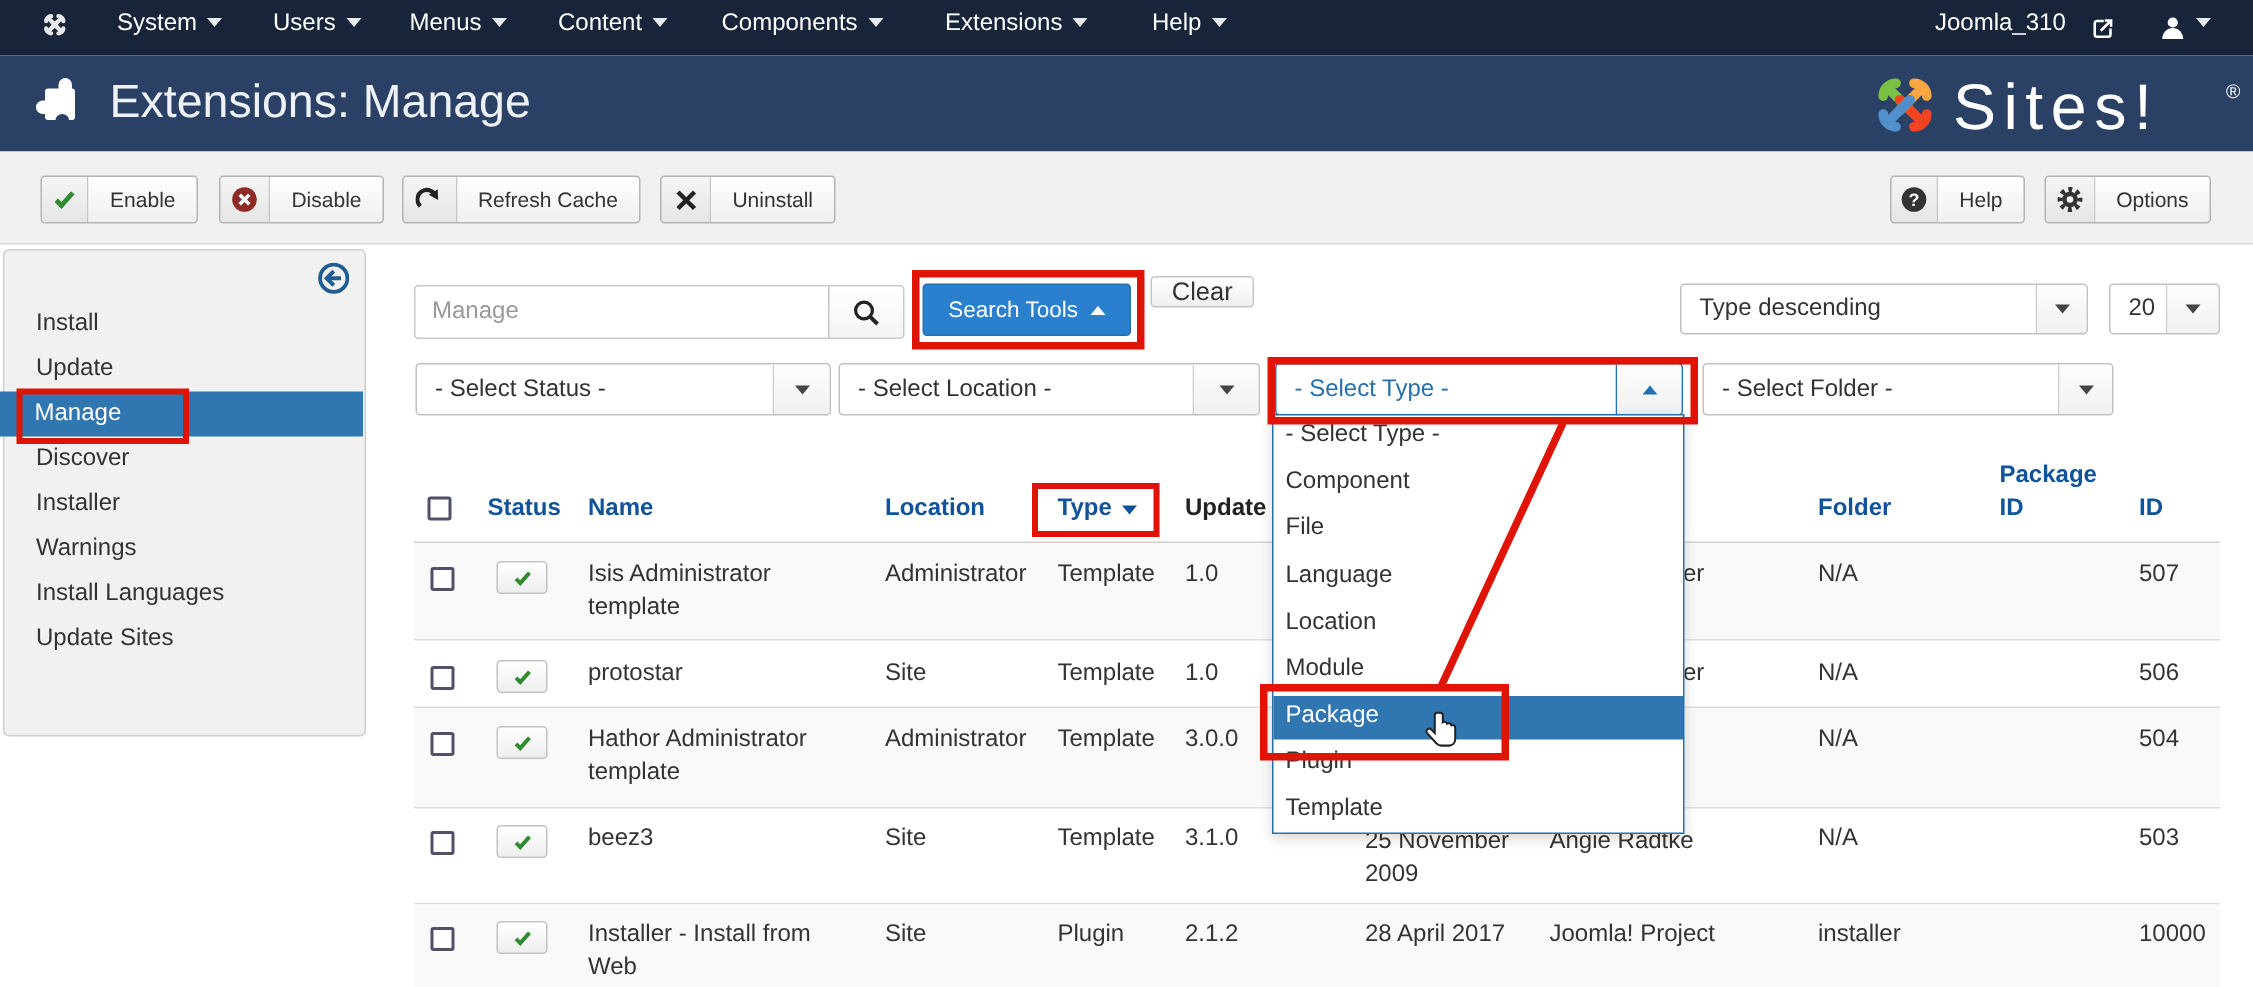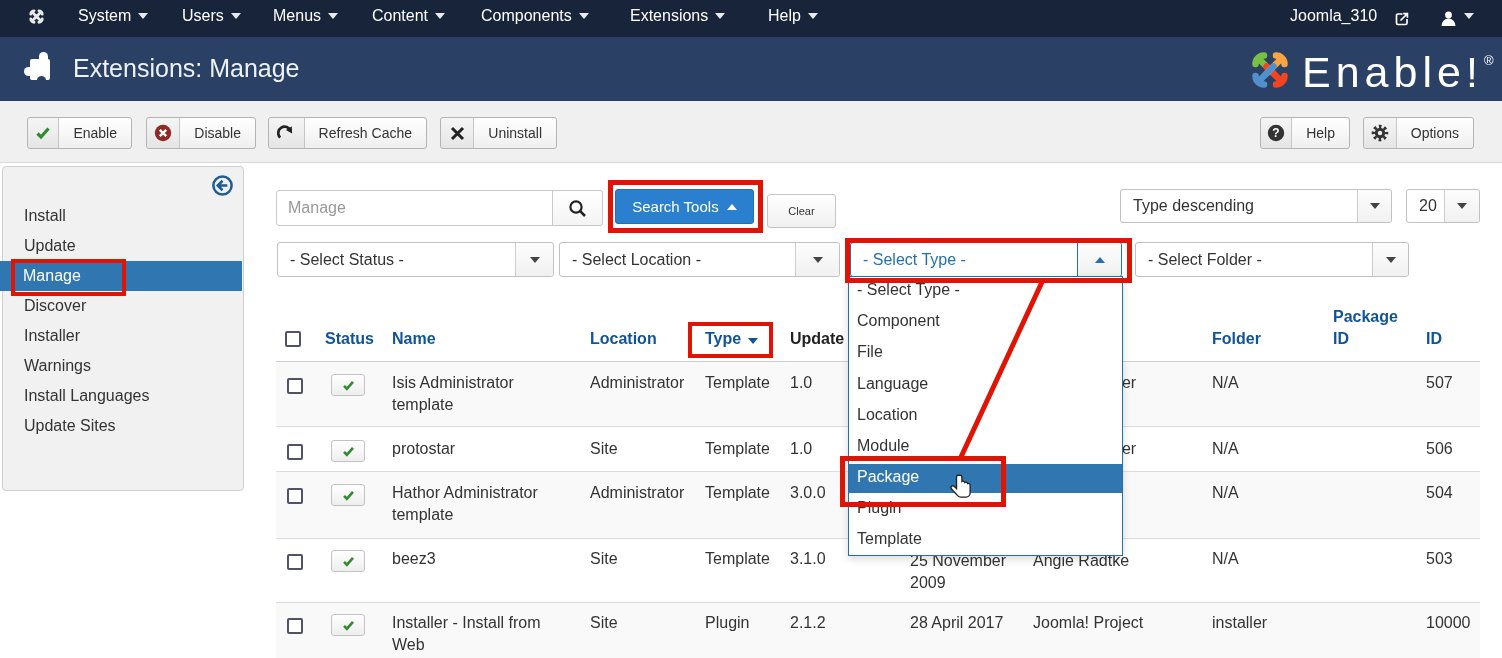--- a/index.html
+++ b/index.html
@@ -69,37 +69,37 @@
   <path d="M1.5 16 a7 7.4 0 0 1 14 0 z" fill="#fff"></path>
 </svg>
 <div class="navitem" style="left:1464px"><span class="caret" style="margin-left:0"></span></div>
 
 <div class="hdr"></div>
 
 <div class="abs" style="left:30px;top:59px;width:20px;height:21px;background:#fff;border-radius:2px"></div>
 <div class="abs" style="left:39px;top:52px;width:9px;height:11px;background:#fff;border-radius:4.5px"></div>
 <div class="abs" style="left:24px;top:67px;width:11px;height:9px;background:#fff;border-radius:4.5px"></div>
 <div class="abs" style="left:37px;top:76px;width:9px;height:8px;background:#2a4165;border-radius:50% 50% 0 0"></div>
-<div class="t" style="left:73px;top:56px;font-size:25px;line-height:24px;color:#eef2f7">Extensions: Manage</div>
+<div class="t" style="left:73px;top:56px;font-size:31px;line-height:24px;color:#eef2f7">Extensions: Manage</div>
 
 <svg class="abs" style="left:1246px;top:46px" width="48" height="48" viewBox="0 0 96 96">
  <g fill="none" stroke-width="13" stroke-linecap="round">
   <path d="M55 55 L28 28 M36 19 A17 17 0 0 0 19 36" stroke="#7ac143"></path>
   <path d="M41 41 L68 68 M77 60 A17 17 0 0 1 60 77" stroke="#f44321"></path>
   <path d="M41 55 L68 28 M60 19 A17 17 0 0 1 77 36" stroke="#f9a541"></path>
   <path d="M55 41 L28 68 M19 60 A17 17 0 0 0 36 77" stroke="#5091cd"></path>
  </g>
  <g fill="#2a4165">
   <circle cx="13" cy="13" r="6"></circle>
       <circle cx="83" cy="13" r="6"></circle>
   <circle cx="83" cy="83" r="6"></circle>
       <circle cx="13" cy="83" r="6"></circle>
  </g>
 </svg>
-<div class="t" style="left:1302px;top:52px;font-size:43px;line-height:40px;letter-spacing:5px;color:#fff">Enable!</div>
+<div class="t" style="left:1302px;top:52px;font-size:43px;line-height:40px;letter-spacing:5px;color:#fff">Sites!</div>
 <div class="t" style="left:1484px;top:50px;font-size:13px;color:#fff">®</div>
 
 <div class="toolbar"></div>
 <div class="tbtn" style="left:27px;width:105px">
   <div class="ic">
       <svg width="16" height="16" viewBox="0 0 16 16">
         <path d="M2.5 8.5 L6 12 L13.5 3.5" fill="none" stroke="#2e8b2e" stroke-width="3.2"></path>
       </svg>
     </div>
   <div class="tx">Enable</div>
@@ -165,21 +165,21 @@
 <div class="sitem" style="top:411px">Update Sites</div>
 
 <div class="inp" style="left:276px;top:190px;width:277px;height:36px;border-radius:3px 0 0 3px"></div>
 <div class="t" style="left:288px;top:197px;color:#999">Manage</div>
 <div class="abs" style="left:552px;top:190px;width:51px;height:36px;border:1px solid #c9c9c9;background:linear-gradient(#ffffff,#f4f4f4);border-radius:0 3px 3px 0"></div>
 <svg class="abs" style="left:568px;top:199px" width="19" height="19" viewBox="0 0 19 19">
   <circle cx="8" cy="8" r="5.6" fill="none" stroke="#222" stroke-width="2.2"></circle>
   <path d="M12.2 12.2 L17 17" stroke="#222" stroke-width="2.6"></path>
 </svg>
 <div class="abs" style="left:615px;top:189px;width:139px;height:35px;background:#2a80cf;border:1px solid #2470ae;border-radius:3px;display:flex;align-items:center;justify-content:center;font-size:15px;color:#fff">Search Tools&nbsp;<span style="display:inline-block;width:0;height:0;border-left:5px solid transparent;border-right:5px solid transparent;border-bottom:6px solid #fff;margin-left:4px"></span></div>
-<div class="abs" style="left:767px;top:194px;width:69px;height:34px;border:1px solid #c5c5c5;background:linear-gradient(#ffffff,#f0f0f0);border-radius:3px;display:flex;align-items:center;justify-content:center;font-size:11px;color:#333">Clear</div>
+<div class="abs" style="left:767px;top:184px;width:69px;height:21px;border:1px solid #c5c5c5;background:linear-gradient(#ffffff,#f0f0f0);border-radius:3px;display:flex;align-items:center;justify-content:center;font-size:17px;color:#333">Clear</div>
 
 <div class="sel" style="left:1120px;top:189px;width:272px;height:34px">
   <div class="seltx" style="top:5px">Type descending</div>
   <div class="cseg" style="width:34px">
       <div class="dn"></div>
     </div>
 </div>
 <div class="sel" style="left:1406px;top:189px;width:74px;height:34px">
   <div class="seltx" style="top:5px">20</div>
   <div class="cseg" style="width:35px">

